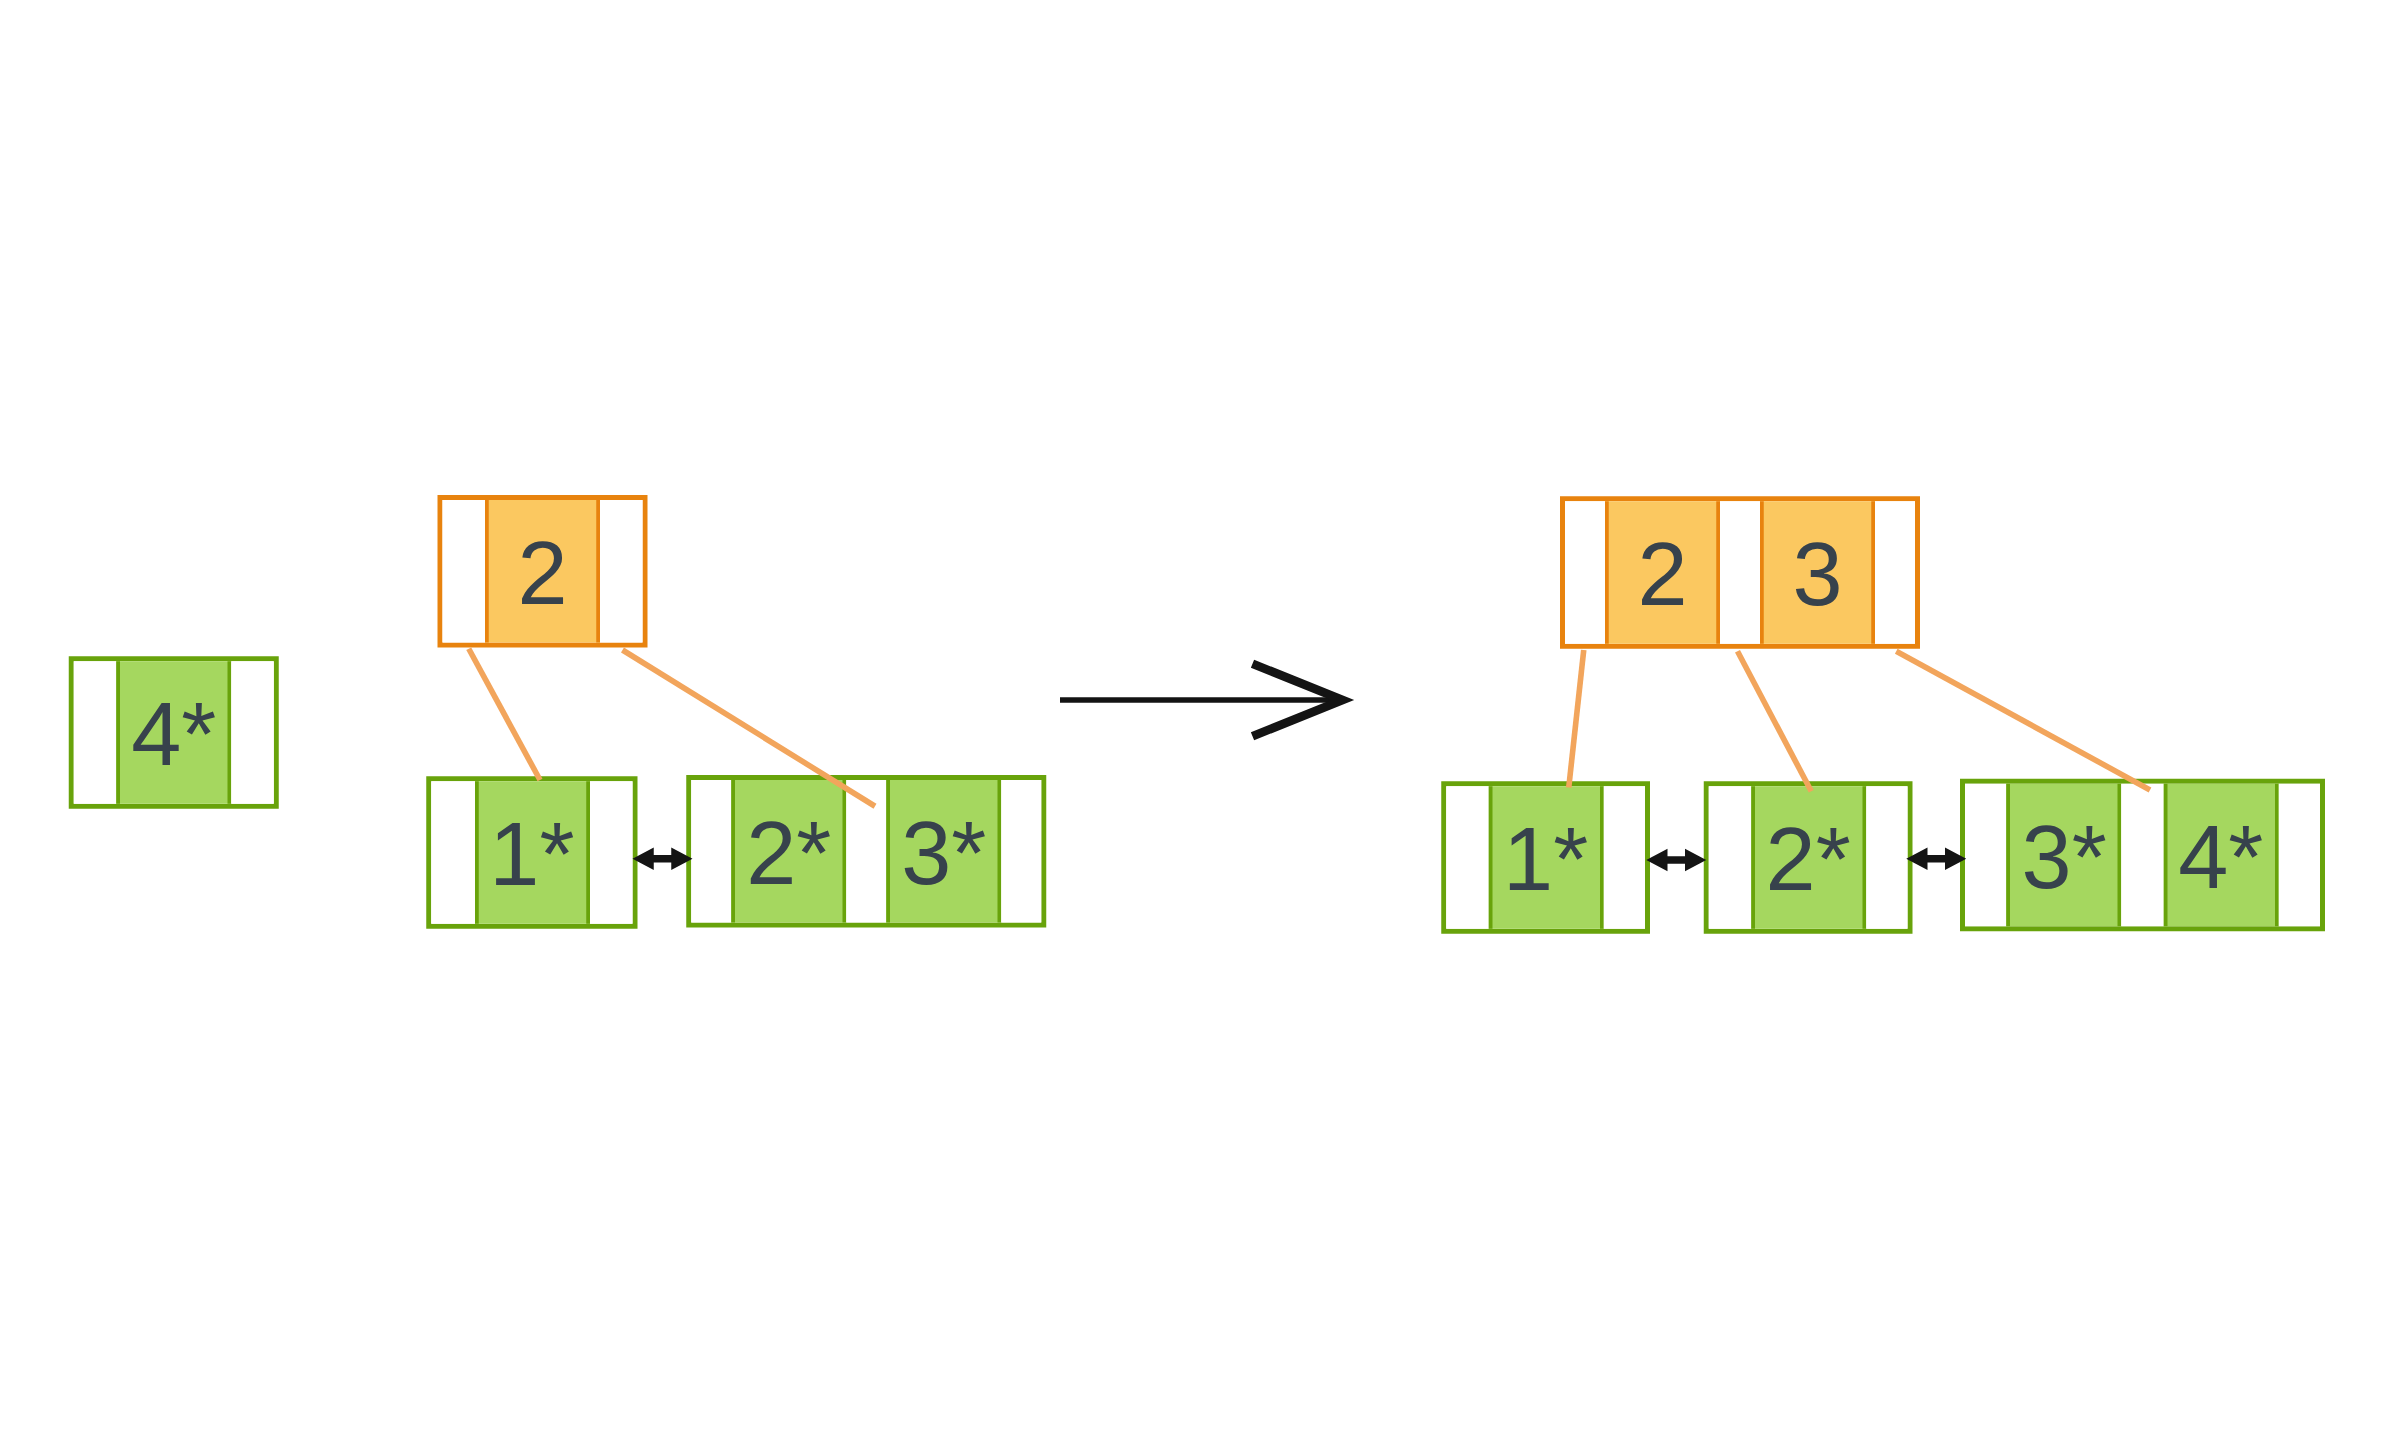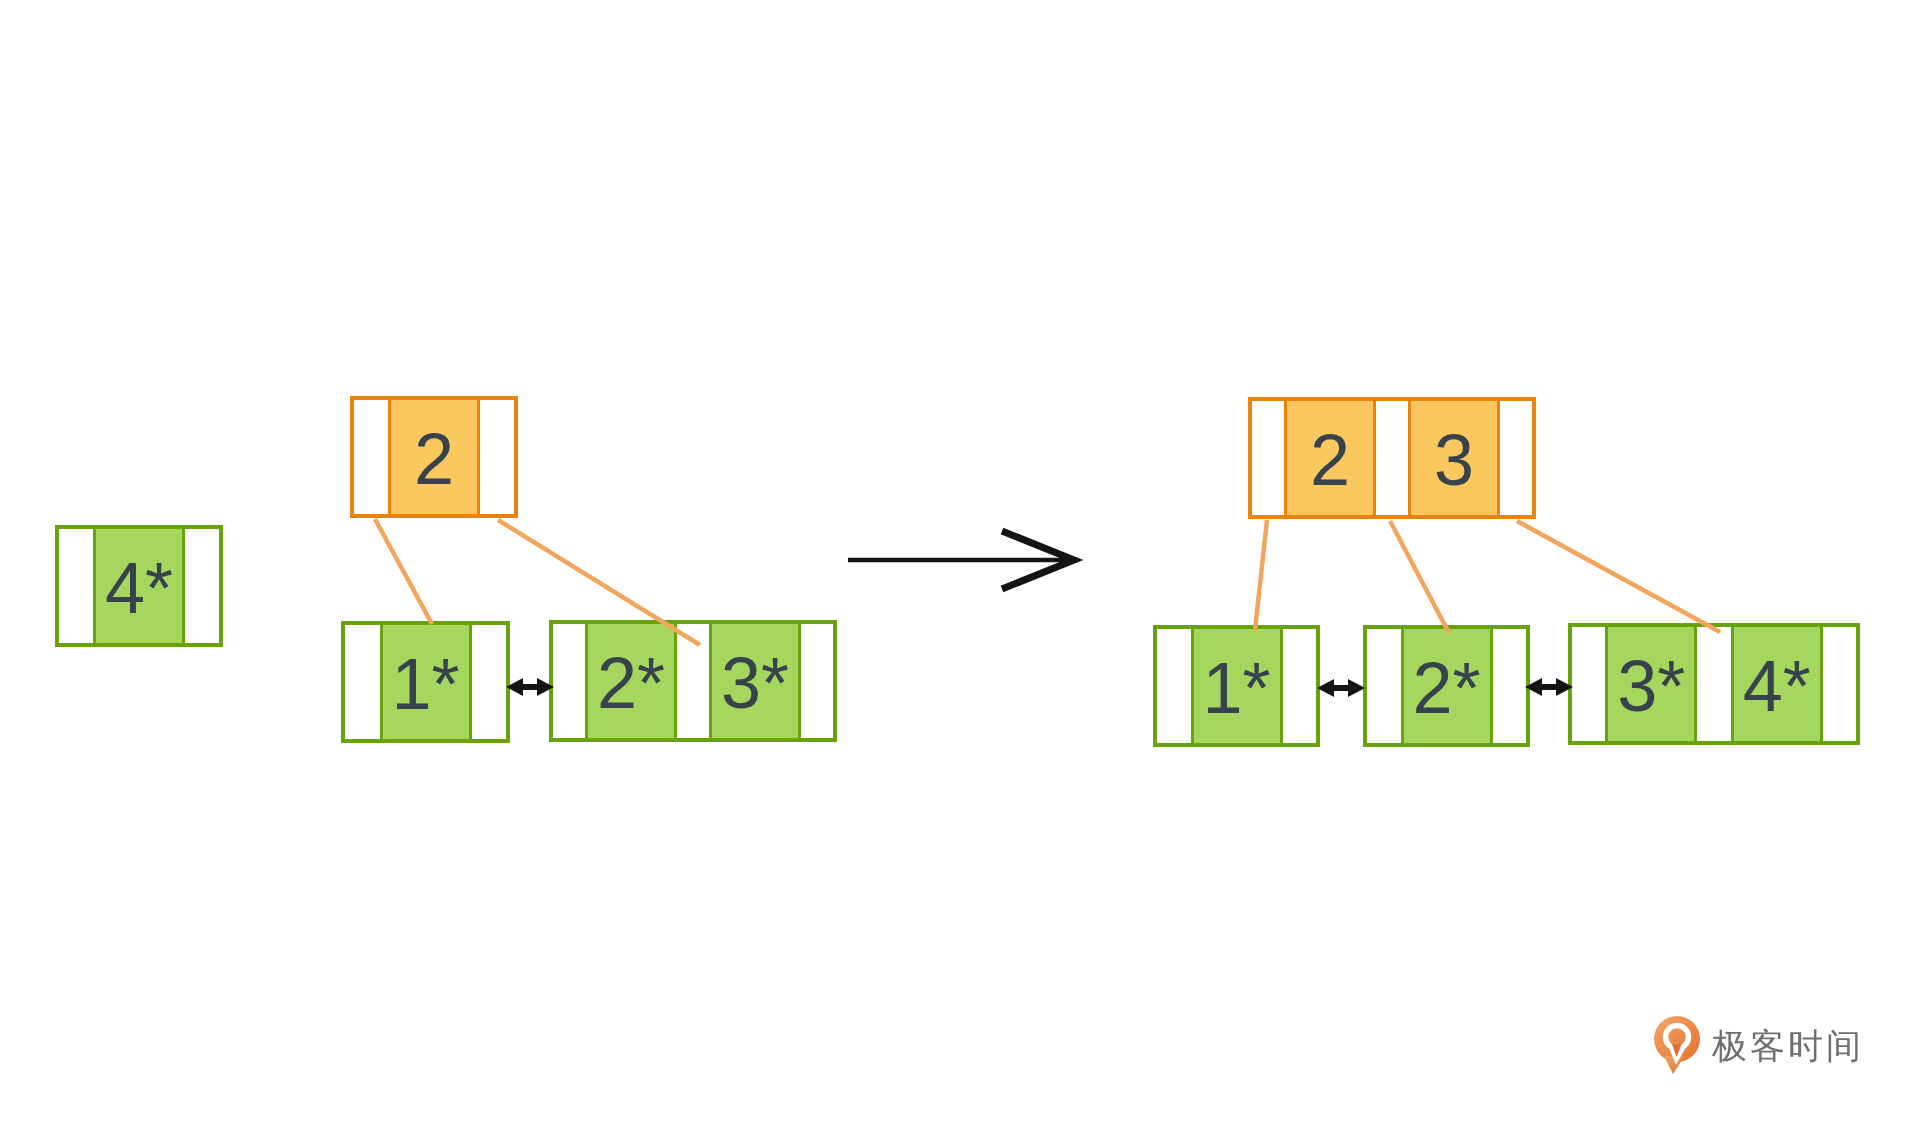--- a/index.html
+++ b/index.html
@@ -138,30 +138,14 @@
     </g>
     <use href="#dbl" transform="translate(811,1)"></use>
     <use href="#dbl" transform="translate(1019,0)"></use>
 
     <g>
       <line class="big-arrow-shaft" x1="848" y1="560" x2="1070" y2="560"></line>
       <polyline class="big-arrow-head" points="1002,531 1074,560 1002,589"></polyline>
     </g>
   </svg>
 
-  <div id="brand">
-    <svg width="48" height="60" viewBox="0 0 48 60">
-      <defs>
-        <linearGradient id="lg" x1="0" y1="0" x2="1" y2="1">
-          <stop offset="0" stop-color="#f3a768"></stop>
-          <stop offset="1" stop-color="#e2702d"></stop>
-        </linearGradient>
-      </defs>
-      <circle cx="23" cy="23" r="23" fill="url(#lg)"></circle>
-      <path d="M10 40 L19 58 L30 41 Z" fill="url(#lg)"></path>
-      <circle cx="23" cy="21" r="11.5" fill="none" stroke="#ffffff" stroke-width="5.5"></circle>
-      <path d="M14 30 L22 49 L32 31 Z" fill="#ffffff"></path>
-      <path d="M18 28 L22.5 41 L27.5 28.5 Z" fill="#e2702d"></path>
-    </svg>
-    <span id="brand-text">极客时间</span>
-  </div>
 
 </div>
 
 </body></html>

